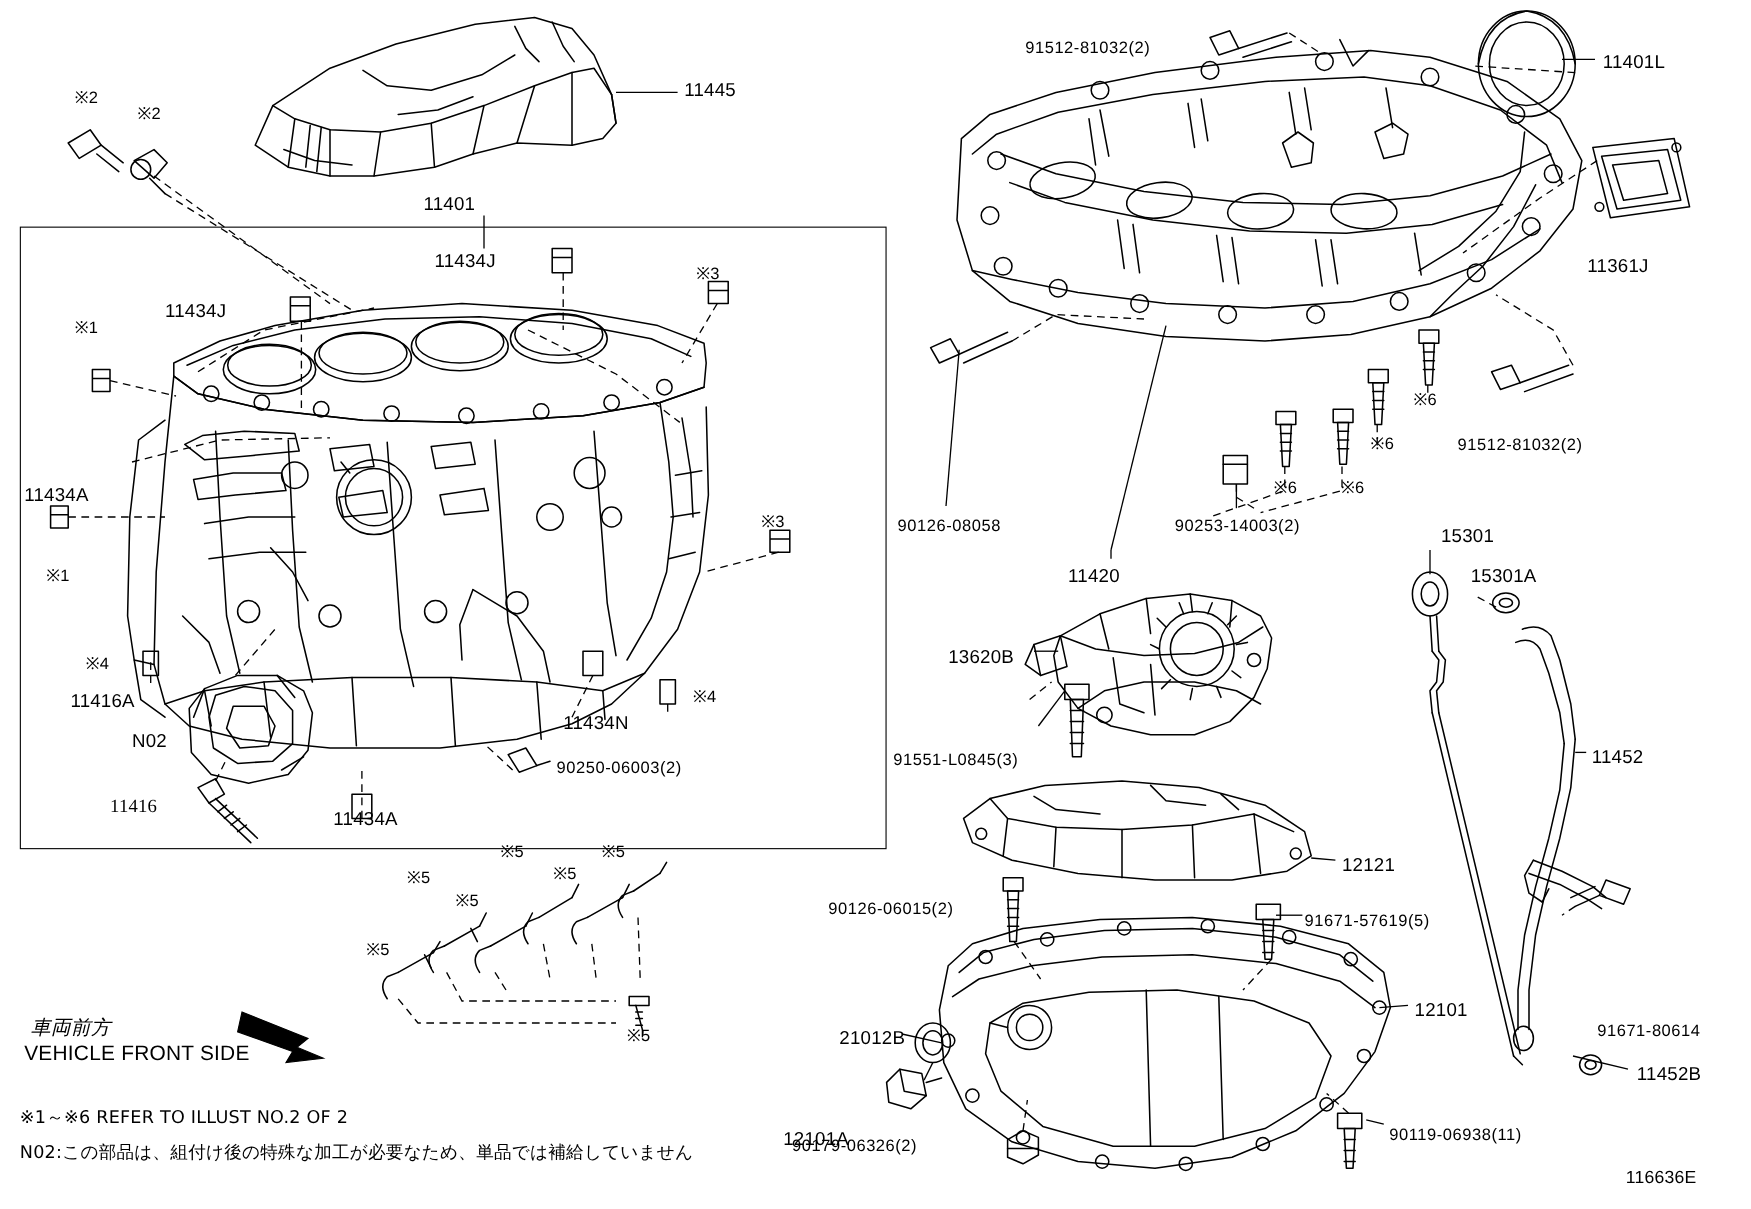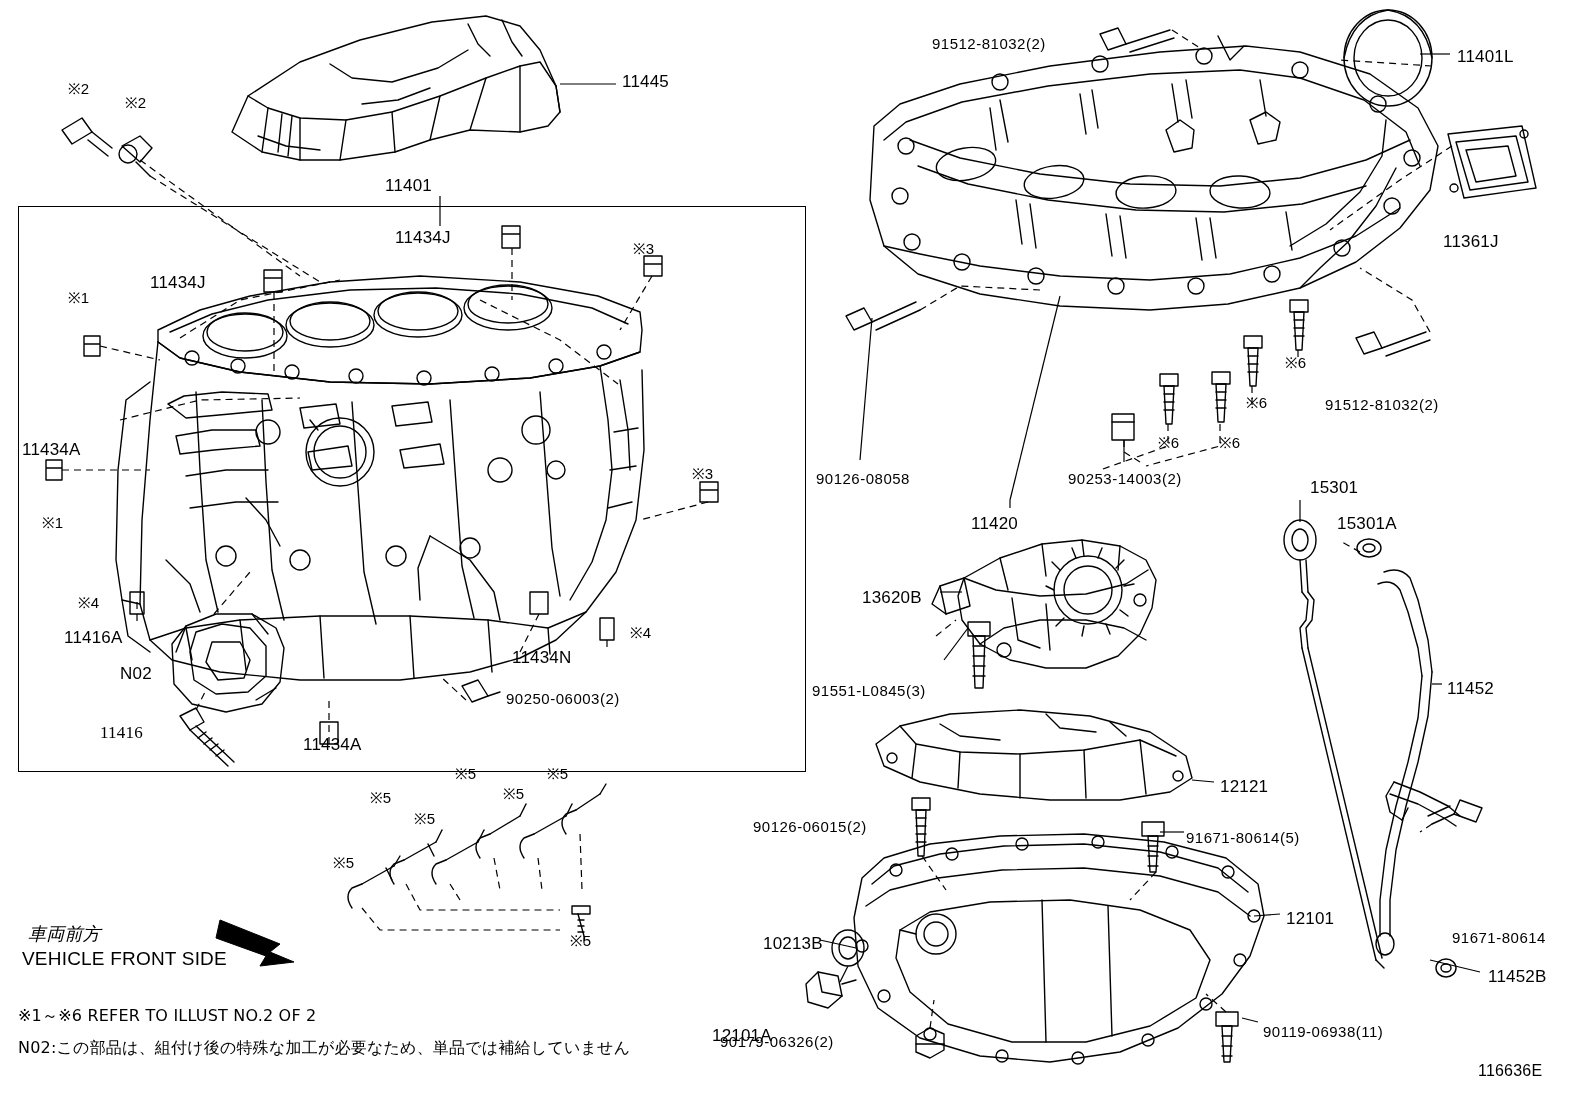--- a/index.html
+++ b/index.html
@@ -544,24 +544,24 @@
     <span class="lbl code" style="left:816px;top:470px;">90126-08058</span>
     <span class="lbl code" style="left:1068px;top:470px;">90253-14003(2)</span>
     <span class="lbl" style="left:971px;top:514px;">11420</span>
     <span class="lbl" style="left:1310px;top:478px;">15301</span>
     <span class="lbl" style="left:1337px;top:514px;">15301A</span>
     <span class="lbl" style="left:862px;top:588px;">13620B</span>
     <span class="lbl code" style="left:812px;top:682px;">91551-L0845(3)</span>
     <span class="lbl" style="left:1447px;top:679px;">11452</span>
     <span class="lbl" style="left:1220px;top:777px;">12121</span>
     <span class="lbl code" style="left:753px;top:818px;">90126-06015(2)</span>
-    <span class="lbl code" style="left:1186px;top:829px;">91671-80614(5)</span>
+    <span class="lbl code" style="left:1186px;top:829px;">91671-57619(5)</span>
     <span class="lbl code" style="left:1452px;top:929px;">91671-80614</span>
     <span class="lbl" style="left:1286px;top:909px;">12101</span>
-    <span class="lbl" style="left:763px;top:934px;">10213B</span>
+    <span class="lbl" style="left:763px;top:934px;">21012B</span>
     <span class="lbl" style="left:712px;top:1026px;">12101A</span>
     <span class="lbl" style="left:1488px;top:967px;">11452B</span>
     <span class="lbl code" style="left:720px;top:1033px;">90179-06326(2)</span>
     <span class="lbl code" style="left:1263px;top:1023px;">90119-06938(11)</span>
   </div>
 
   <span class="lbl jp" style="left:28px;top:922px;font-size:18px;">車両前方</span>
   <span class="lbl" style="left:22px;top:948px;font-size:19px;">VEHICLE FRONT SIDE</span>
 
   <span class="lbl note" style="left:18px;top:1006px;font-size:16px;">※1～※6  REFER TO ILLUST NO.2 OF 2</span>

